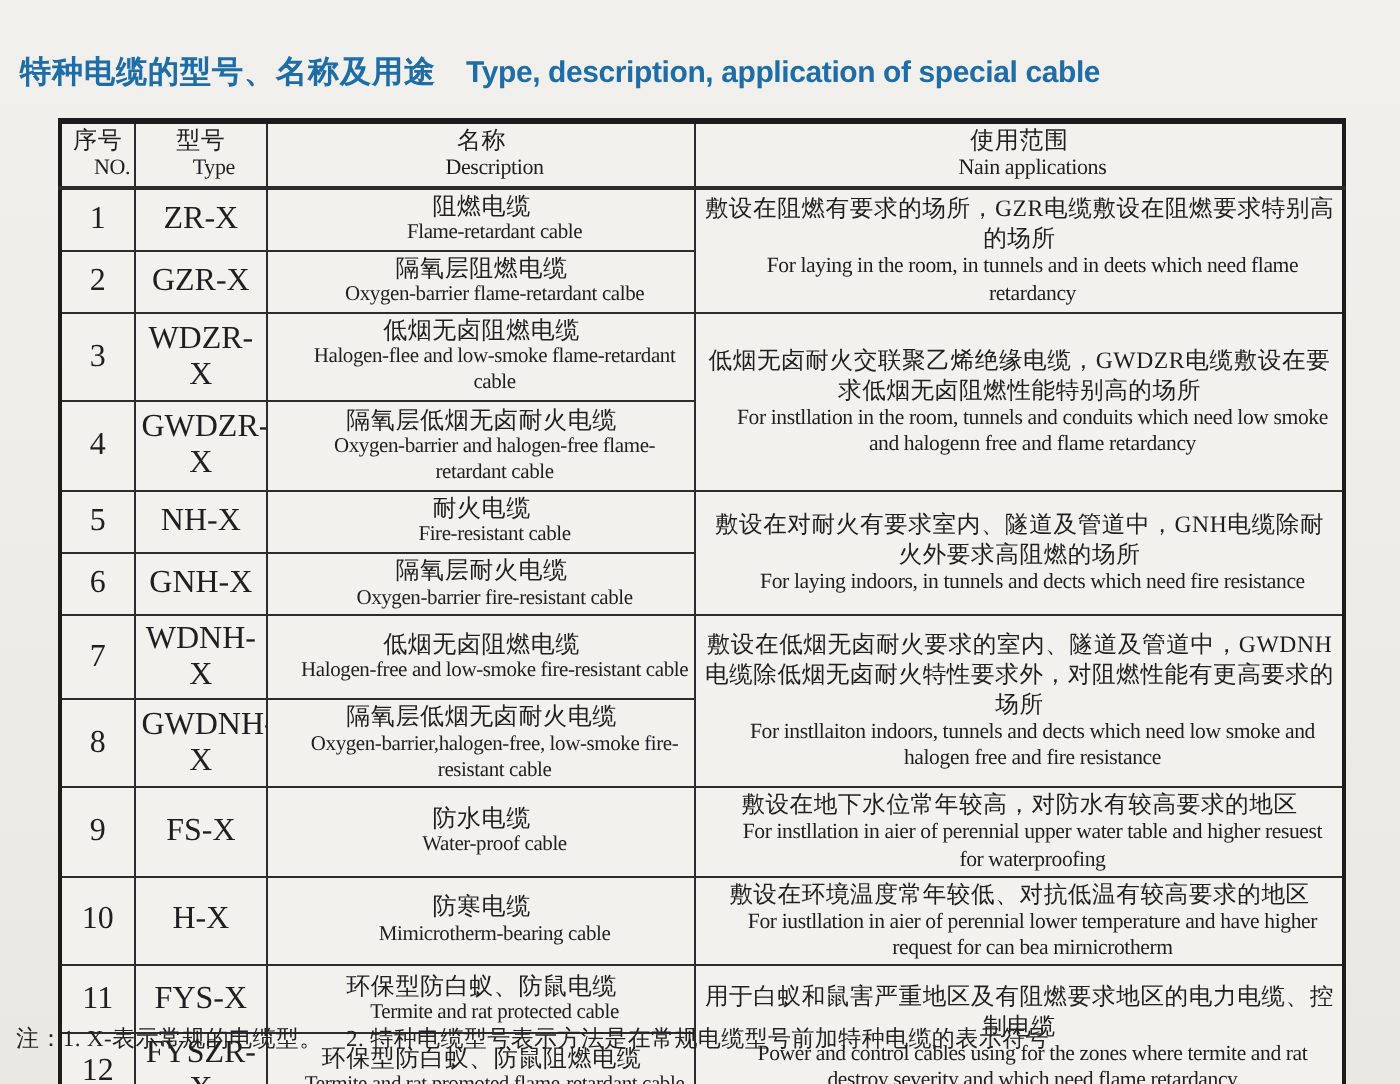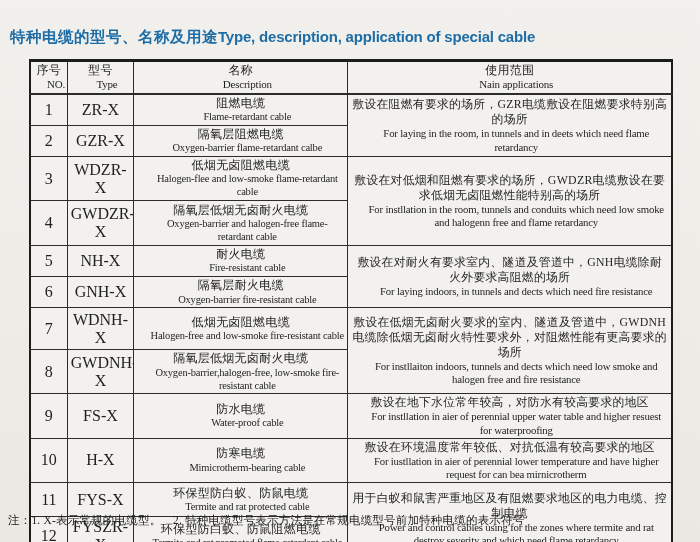--- a/index.html
+++ b/index.html
@@ -9,21 +9,21 @@
     background-image:linear-gradient(180deg,#f1f0ec 0%, #edecE7 55%, #e9e8e3 100%);
     font-family:"Liberation Serif","DejaVu Serif",serif;
     color:#1f1f1f;
     position:relative;
     overflow:hidden;
   }
   .page-title {
     position:absolute; left:10px; top:6px;
     font-family:"Liberation Sans","DejaVu Sans",sans-serif;
     font-weight:bold; color:#1e6da6;
-    display:flex; align-items:baseline; 
+    display:flex; align-items:baseline; gap:15px;
     white-space:nowrap;
   }
   .page-title .t-zh { font-size:15.5px; letter-spacing:0.5px; }
   .page-title .t-en { font-size:15px; letter-spacing:-0.2px;margin-top:22px; }
 
   table.cable-table {
     position:absolute; left:29px; top:59px;
     width:644px;
     border-collapse:collapse; table-layout:fixed;
     border:2px solid #1c1c1c;
@@ -109,21 +109,21 @@
   </tr>
 
   <tr style="height:41px">
     <td>3</td>
     <td>WDZR-X</td>
     <td>
       <span class="zh">低烟无卤阻燃电缆</span>
       <span class="en">Halogen-flee and low-smoke flame-retardant cable</span>
     </td>
     <td class="app-cell" rowspan="2">
-      <span class="zh">敷设在对低烟和阻燃有要求的场所，GWDZR电缆敷设在要求低烟无卤阻燃性能特别高的场所</span>
+      <span class="zh">低烟无卤耐火交联聚乙烯绝缘电缆，GWDZR电缆敷设在要求低烟无卤阻燃性能特别高的场所</span>
       <span class="en">For instllation in the room, tunnels and conduits which need low smoke and halogenn free and flame retardancy</span>
     </td>
   </tr>
   <tr style="height:45px">
     <td>4</td>
     <td>GWDZR-X</td>
     <td>
       <span class="zh">隔氧层低烟无卤耐火电缆</span>
       <span class="en">Oxygen-barrier and halogen-free flame-retardant cable</span>
     </td>

